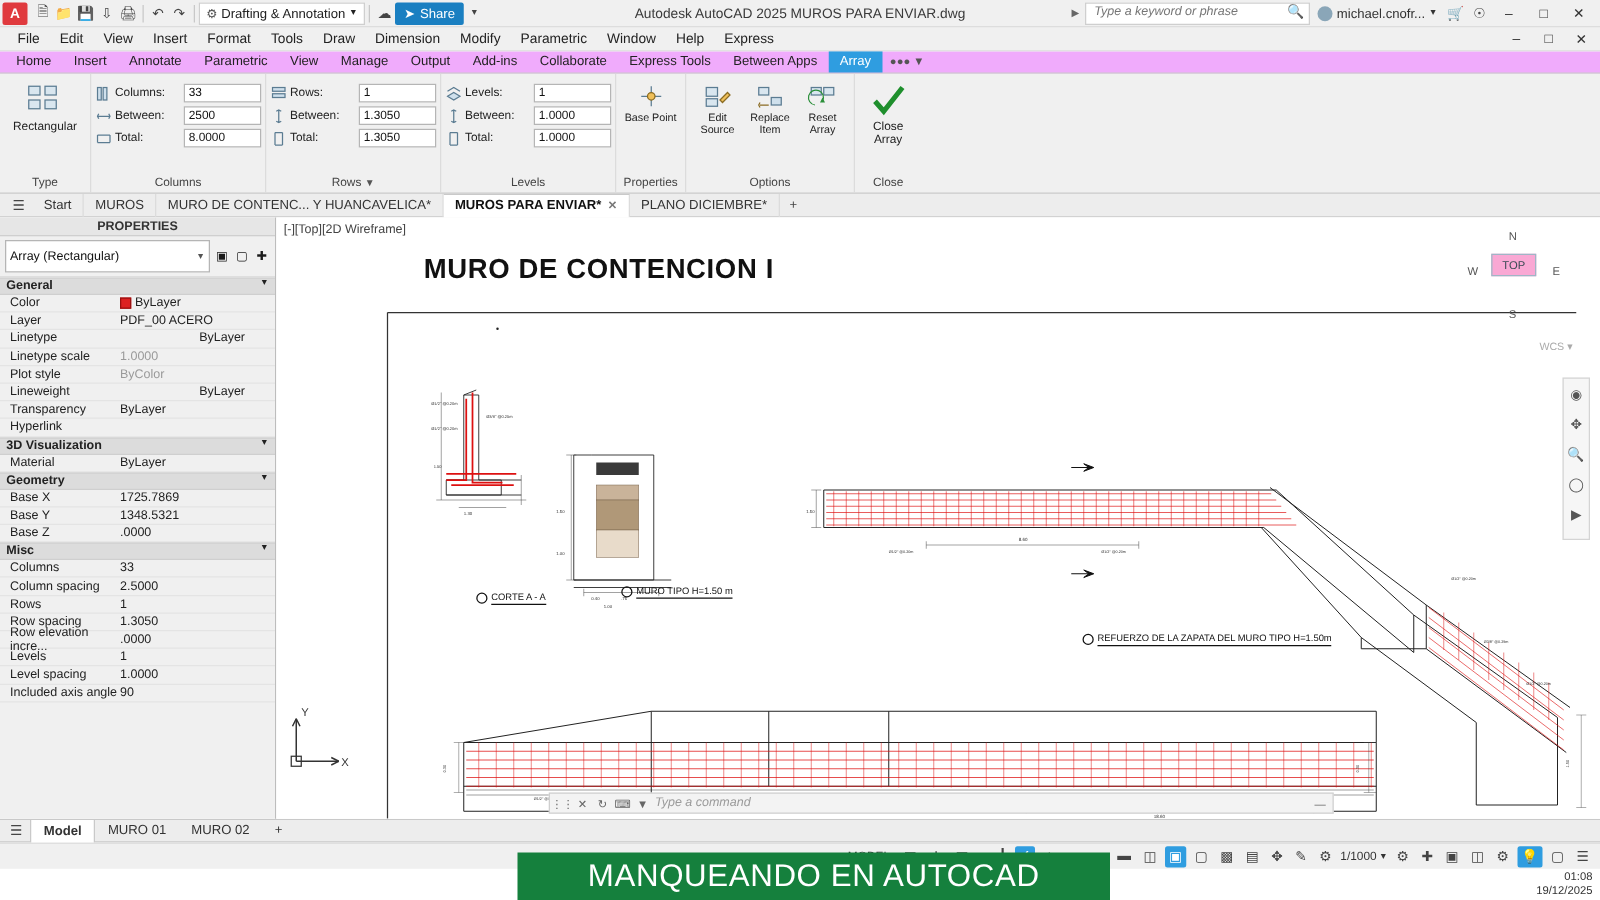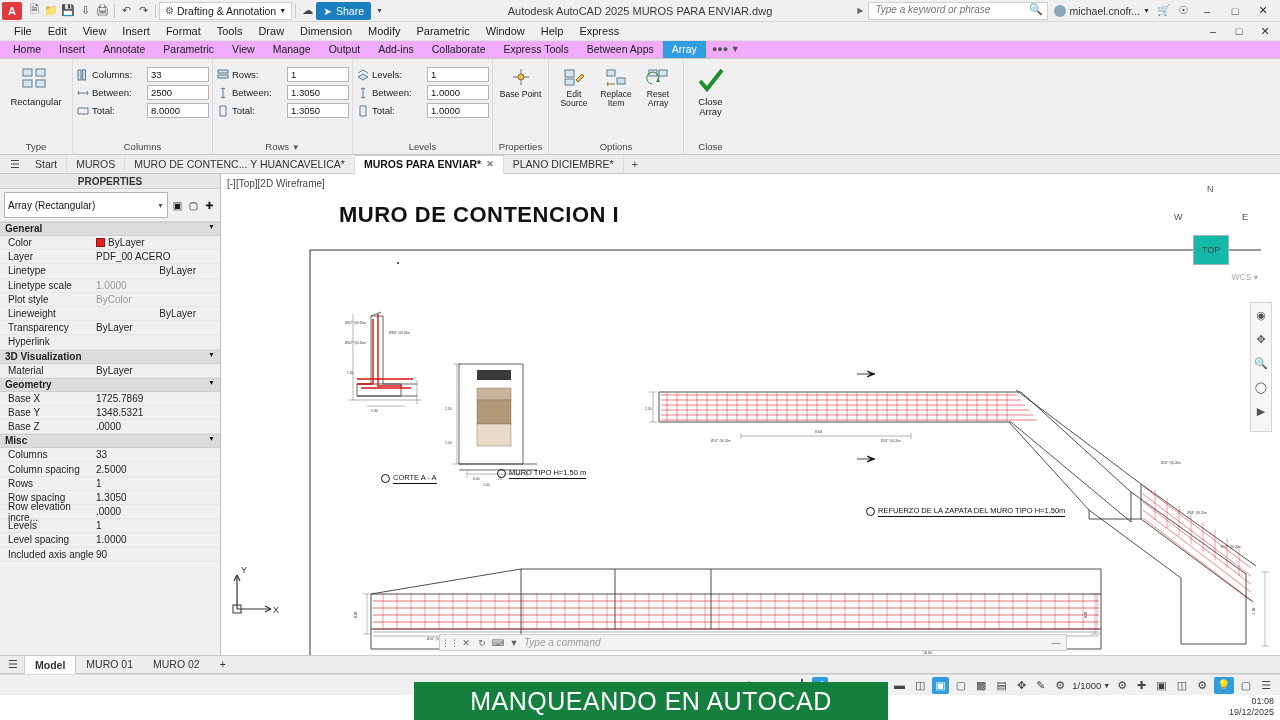--- a/index.html
+++ b/index.html
@@ -160,23 +160,23 @@
   .dwg-title { position:absolute; left: 118px; top: 28px; font-size: 22px; font-weight: bold; color: #111; letter-spacing: .5px; }
   svg.dwg { position:absolute; left:0; top:0; }
 
   .callout { position: absolute; font-size: 7.5px; color:#111; display:flex; align-items:center; gap:3px; white-space: nowrap;}
   .callout .bub { width: 9px; height: 9px; border:1px solid #111; border-radius:50%; }
   .callout .txt { border-bottom: 1px solid #111; padding-bottom:1px; }
 
   
   .viewcube { position:absolute; right: 32px; top: 10px; width: 74px; height: 74px; }
   .vc-face {
-    position:absolute; left: 19px; top: 19px; width: 36px; height: 30px;
-    border: 1px solid #9fb6c6; background: #14b8a6; display:flex; align-items:center;
-    justify-content:center; font-size: 9px; color:#3b4a55;margin-top:32px;
+    position:absolute; left: 19px; top: 19px; width: 36px; height: 18px;
+    border: 1px solid #9fb6c6; background: #f9a8d4; display:flex; align-items:center;
+    justify-content:center; font-size: 9px; color:#3b4a55;
   }
   .vc-n { position:absolute; left: 33px; top: 0px; font-size: 9px; color:#555; }
   .vc-s { position:absolute; left: 33px; bottom: 2px; font-size: 9px; color:#555; }
   .vc-w { position:absolute; left: 0px; top: 28px; font-size: 9px; color:#555; }
   .vc-e { position:absolute; right: 0px; top: 28px; font-size: 9px; color:#555; }
   .wcs { position:absolute; right: 22px; top: 98px; font-size: 8.5px; color:#aaa; }
   .navbar-v {
     position:absolute; right: 8px; top: 128px; width: 22px; height: 130px;
     background: #f6f6f6; border: 1px solid #d4d4d4; display:flex; flex-direction:column;
     align-items:center; padding-top: 4px; gap: 8px;

